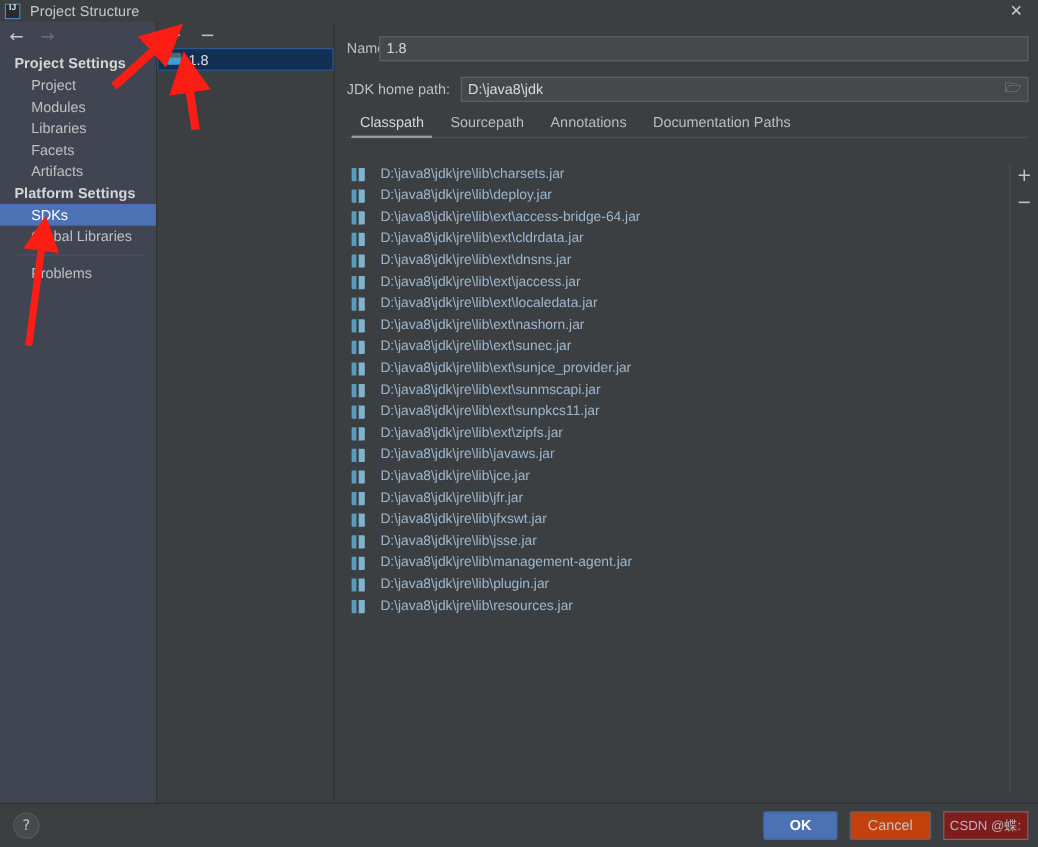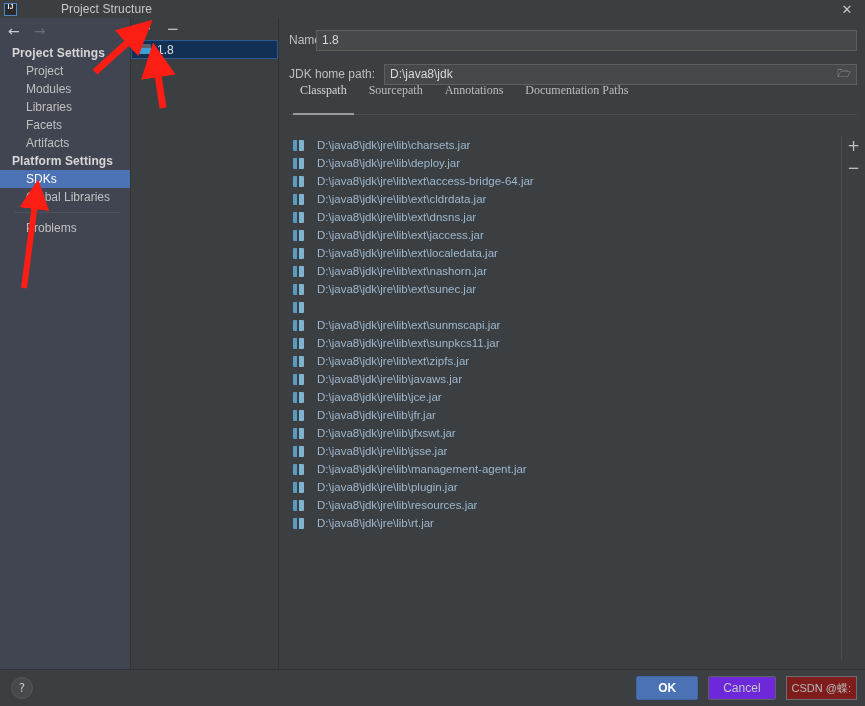--- a/index.html
+++ b/index.html
@@ -14,21 +14,21 @@
     position: relative;
     width: 865px; height: 706px;
     background: #3c3f41;
     color: #bbbbbb;
   }
 
   
   .titlebar {
     position: absolute; left: 0; top: 0; width: 865px; height: 18px;
     background: #3c3f41;
-    display: flex; align-items: center; gap: 36px;
+    display: flex; align-items: center;
   }
   .ij-icon {
     width: 13px; height: 13px; margin-left: 4px; margin-right: 8px;
     background: #2b2b2b; border: 1px solid #4a88c7;
     position: relative; flex: none;
   }
   .ij-icon::before {
     content: "IJ";
     position: absolute; left: 0; right: 0; top: -1px;
     font-size: 7px; font-weight: bold; color: #e8e8e8; text-align: center;
@@ -137,22 +137,22 @@
   }
 
   
   .tabs {
     display: flex; align-items: flex-end; gap: 0;
     margin-left: 10px; margin-top: 8px; height: 22px;
     border-bottom: 1px solid #4a4d4f;
     margin-right: 8px;
   }
   .tab {
-    font-size: 12px; color: #bdbdbd; padding: 0 11px 16px 11px;
-    cursor: pointer; position: relative; font-family: Liberation Serif, serif;
+    font-size: 12px; color: #bdbdbd; padding: 0 11px 5px 11px;
+    cursor: pointer; position: relative;
   }
   .tab.active { color: #d8d8d8; }
   .tab.active::after {
     content: ""; position: absolute; left: 4px; right: 4px; bottom: -1px;
     height: 2px; background: #9a9a9a;
   }
 
   
   .cp-wrap {
     position: absolute; left: 10px; top: 118px; right: 24px; bottom: 9px;
@@ -208,21 +208,21 @@
   .btn {
     height: 24px; min-width: 62px; padding: 0 14px;
     font-size: 12px; display: flex; align-items: center; justify-content: center;
     cursor: pointer; border-radius: 2px;
   }
   .btn.primary {
     background: #4a72b5; color: #ffffff; border: 1px solid #3f66a6;
     font-weight: bold;
   }
   .btn.secondary {
-    background: #6d28d9; color: #c6c6c6; border: 1px solid #5d6163;
+    background: #c2410c; color: #c6c6c6; border: 1px solid #5d6163;
   }
   .watermark {
     height: 24px; min-width: 54px; padding: 0 5px;
     border: 1px solid #6a6e70; background: #7f1d1d;
     font-size: 11px; color: #b8b8b8;
     display: flex; align-items: center; justify-content: center;
     overflow: hidden; white-space: nowrap;
   }
 
   
@@ -336,20 +336,21 @@
             <div class="cp-row">
               <span class="jar-ico"></span>
               <span>D:\java8\jdk\jre\lib\ext\nashorn.jar</span>
             </div>
             <div class="cp-row">
               <span class="jar-ico"></span>
               <span>D:\java8\jdk\jre\lib\ext\sunec.jar</span>
             </div>
             <div class="cp-row">
               <span class="jar-ico"></span>
+              <span>D:\java8\jdk\jre\lib\ext\sunjce_provider.jar</span>
             </div>
             <div class="cp-row">
               <span class="jar-ico"></span>
               <span>D:\java8\jdk\jre\lib\ext\sunmscapi.jar</span>
             </div>
             <div class="cp-row">
               <span class="jar-ico"></span>
               <span>D:\java8\jdk\jre\lib\ext\sunpkcs11.jar</span>
             </div>
             <div class="cp-row">
@@ -380,24 +381,20 @@
               <span class="jar-ico"></span>
               <span>D:\java8\jdk\jre\lib\management-agent.jar</span>
             </div>
             <div class="cp-row">
               <span class="jar-ico"></span>
               <span>D:\java8\jdk\jre\lib\plugin.jar</span>
             </div>
             <div class="cp-row">
               <span class="jar-ico"></span>
               <span>D:\java8\jdk\jre\lib\resources.jar</span>
-            </div>
-            <div class="cp-row">
-              <span class="jar-ico"></span>
-              <span>D:\java8\jdk\jre\lib\rt.jar</span>
             </div>
           </div>
       </div>
 
       <div class="cp-side">
         <span class="tb-btn">+</span>
         <span class="tb-btn">−</span>
       </div>
 
     </div>

